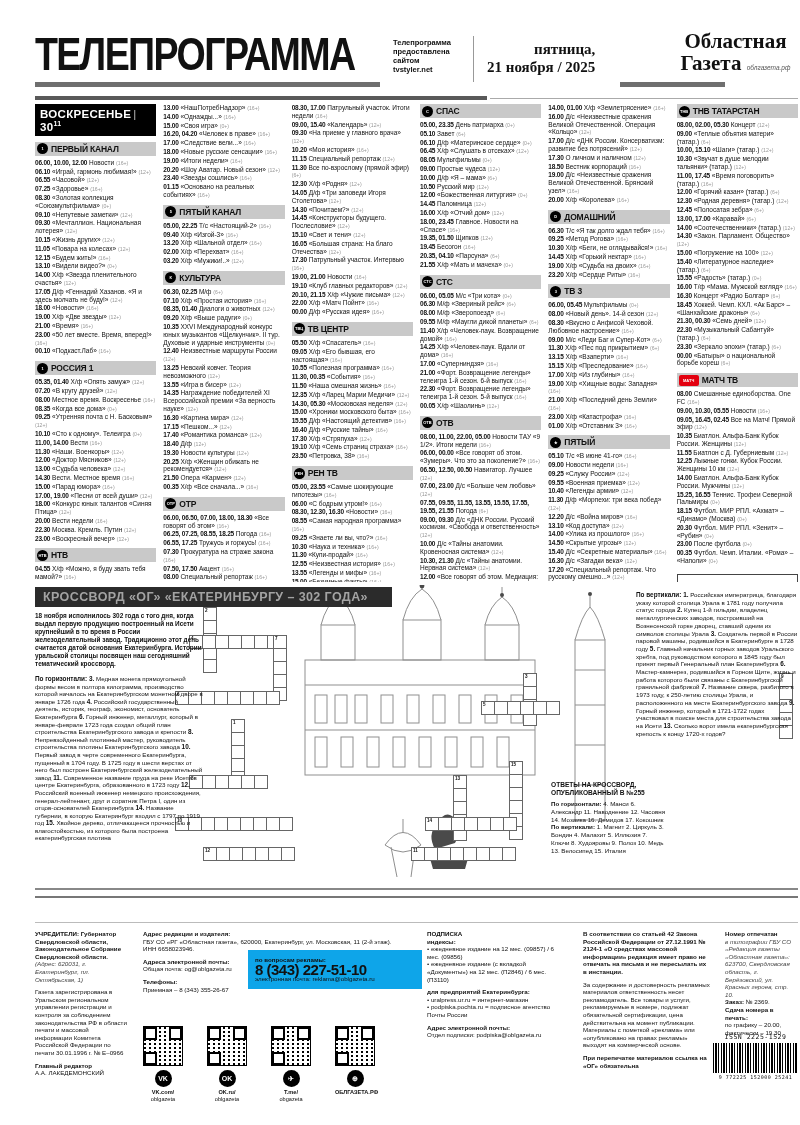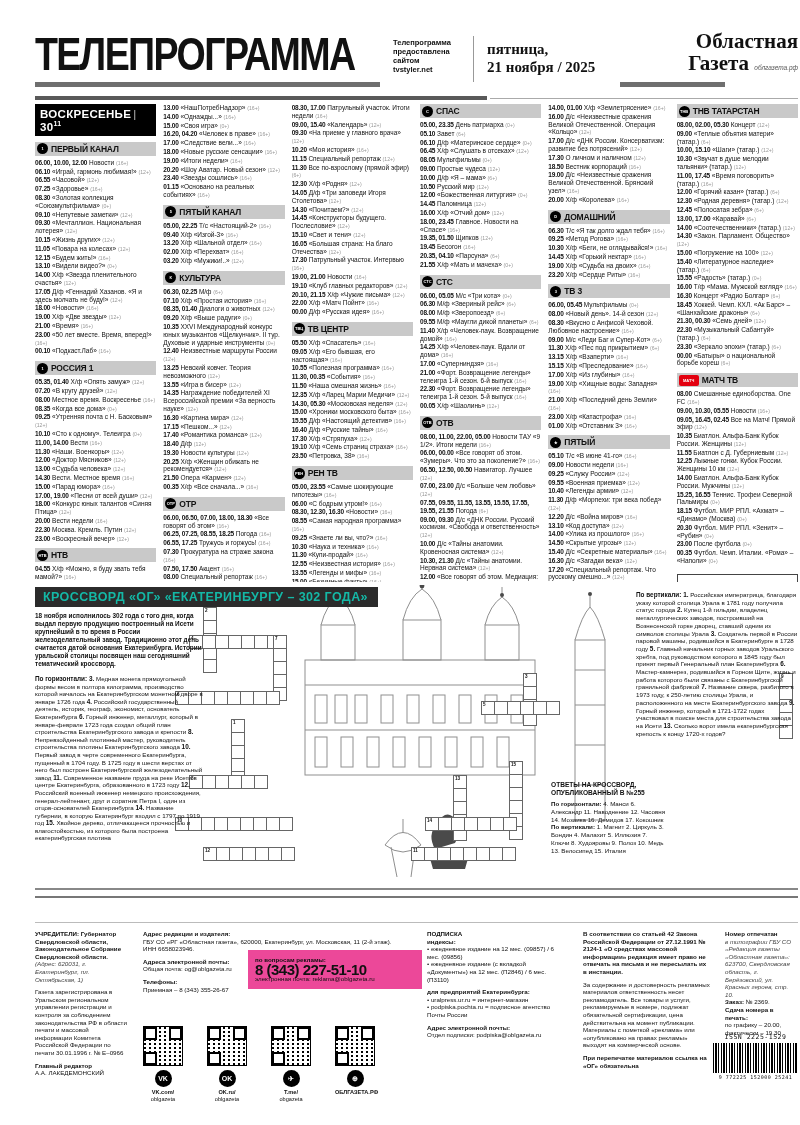--- a/index.html
+++ b/index.html
@@ -5,25 +5,25 @@
   html,body{margin:0;padding:0;background:#e8e8e8;}
   #page{position:relative;width:800px;height:1125px;background:#fff;margin:0 auto;
         font-family:"Liberation Sans",sans-serif;color:#111;overflow:hidden;}
   
   #masthead{position:absolute;left:35px;top:30px;width:763px;height:62px;}
   #tp-title{position:absolute;left:0;top:-4px;font-size:47px;font-weight:bold;letter-spacing:-2px;
             transform:scaleX(.80);transform-origin:left top;white-space:nowrap;}
   #tp-bar{position:absolute;left:0;top:52px;width:345px;height:5px;background:#6f6f6f;}
   #provider{position:absolute;left:358px;top:8px;width:66px;font-size:7.5px;font-weight:bold;line-height:9px;}
   #hdr-div{position:absolute;left:438px;top:6px;width:1px;height:46px;background:#999;}
-  #hdr-date{position:absolute;left:452px;top:10px;font-family:"Liberation Serif",serif;font-weight:bold;font-size:15px;line-height:18px;}
+  #hdr-date{position:absolute;left:452px;top:10px;font-family:"Liberation Serif",serif;font-weight:bold;font-size:15px;line-height:18px;text-align:right;}
   #pageno{position:absolute;left:600px;top:-8px;font-family:"Liberation Serif",serif;font-size:52px;}
   #pageno-bar{position:absolute;left:585px;top:52px;width:105px;height:5px;background:#6f6f6f;}
   #og-brand{position:absolute;right:0;top:0px;width:125px;font-family:"Liberation Serif",serif;
-            font-weight:bold;font-size:21px;line-height:22px;text-align:right;}
+            font-weight:bold;font-size:21px;line-height:22px;text-align:center;}
   #og-site{font-size:6.5px;font-weight:normal;font-style:italic;color:#555;font-family:"Liberation Sans",sans-serif;}
   #hdr-rule-a{position:absolute;left:35px;top:96px;width:452px;height:4px;background:#595959;}
   #hdr-rule-b{position:absolute;left:490px;top:98px;width:308px;height:1px;background:#aaa;}
   
   #tv-columns{position:absolute;left:35px;top:104px;width:763px;height:478px;display:flex;gap:7px;}
   .tv-col{flex:1 1 0;overflow:hidden;}
   .daybox{background:#000;color:#fff;font-weight:bold;font-size:11.5px;padding:4px 5px 3px 5px;margin-bottom:6px;letter-spacing:.3px;}
   .daybox .sep{font-weight:normal;color:#bbb;padding:0 2px;}
   .daybox sup{font-size:7px;}
   .ch-head{background:#c9c9c9;height:14px;display:flex;align-items:center;gap:3px;
@@ -32,22 +32,22 @@
   .ch-ico{width:11px;height:11px;border-radius:50%;background:#000;color:#fff;flex:0 0 11px;
           font-size:4px;font-weight:bold;display:flex;align-items:center;justify-content:center;letter-spacing:0;}
   .ch-ico.red{background:#e3000f;border-radius:2px;}
   .ch-name{font-weight:bold;font-size:8.5px;letter-spacing:-.2px;white-space:nowrap;}
   .it{margin:0;font-size:6.5px;line-height:7.8px;}
   .it b{letter-spacing:-.2px;}
   .age{color:#979797;font-size:5.2px;}
   .notice{border:1px solid #444;margin-top:8px;padding:7px 6px;font-size:9.5px;line-height:12px;}
   
   #crossword{position:absolute;left:35px;top:585px;width:763px;height:306px;}
-  #cw-title{position:absolute;left:0;top:2px;background:#2b2b2b;color:#14b8a6;font-weight:bold;
-            font-size:12.5px;padding:3px 10px 3px 8px;letter-spacing:.4px;}
+  #cw-title{position:absolute;left:0;top:2px;background:#2b2b2b;color:#a3a3a3;font-weight:bold;
+            font-size:12.5px;padding:3px 24px 3px 8px;letter-spacing:.4px;}
   #cw-intro{position:absolute;left:0;top:27px;width:168px;font-size:6.4px;line-height:8px;font-weight:bold;}
   #cw-across{position:absolute;left:0;top:90px;width:168px;font-size:6.2px;line-height:7.6px;}
   #cw-down{position:absolute;left:601px;top:6px;width:162px;font-size:6.2px;line-height:7.7px;}
   .cluep b{font-size:6.4px;}
   #cw-grid{position:absolute;left:0;top:0;width:763px;height:306px;}
   .cell{position:absolute;width:14px;height:14px;border:1px solid #666;background:#fff;box-sizing:border-box;}
   .cell span{position:absolute;left:1px;top:0px;font-size:4.6px;font-weight:bold;}
   #cw-art{position:absolute;left:150px;top:0;}
   #cw-answers{position:absolute;left:516px;top:196px;width:116px;font-size:6.2px;line-height:7.8px;}
   #cw-answers .ans-title{font-weight:bold;font-size:6.6px;line-height:8px;margin-bottom:3px;}
@@ -60,21 +60,21 @@
   #f-rule2{position:absolute;left:0;top:26px;width:763px;height:1px;background:#bbb;}
   .fcol{position:absolute;top:34px;}
   .fcol p{margin:0 0 5px 0;}
   .fcol .b{font-weight:bold;}
   .fcol .it2{font-style:italic;color:#444;}
   #fcolA{left:0;width:92px;}
   #fcolB{left:108px;width:270px;}
   #fcolC{left:392px;width:140px;}
   #fcolD{left:548px;width:128px;}
   #fcolE{left:690px;width:73px;}
-  .adbox{position:absolute;left:105px;top:20px;width:160px;background:#ec4899;padding:6px 7px;}
+  .adbox{position:absolute;left:105px;top:20px;width:160px;background:#0ea5e9;padding:6px 7px;}
   .adbox .ph{font-size:15px;font-weight:bold;letter-spacing:-.5px;margin:2px 0;}
   #qr-row{position:absolute;left:0;top:96px;width:265px;display:flex;gap:24px;}
   .qrwrap{width:40px;text-align:center;}
   .qr{width:38px;height:38px;margin:0 auto;position:relative;
       background:repeating-linear-gradient(0deg,#000 0 2px,#fff 2px 4px),repeating-linear-gradient(90deg,#000 0 2px,#fff 2px 5px);
       background-blend-mode:lighten;border:1px solid #000;}
   .qr i{position:absolute;width:9px;height:9px;border:2px solid #000;background:#fff;}
   .qr i:nth-child(1){left:0;top:0;}
   .qr i:nth-child(2){right:0;top:0;}
   .qr i:nth-child(3){left:0;bottom:0;}

